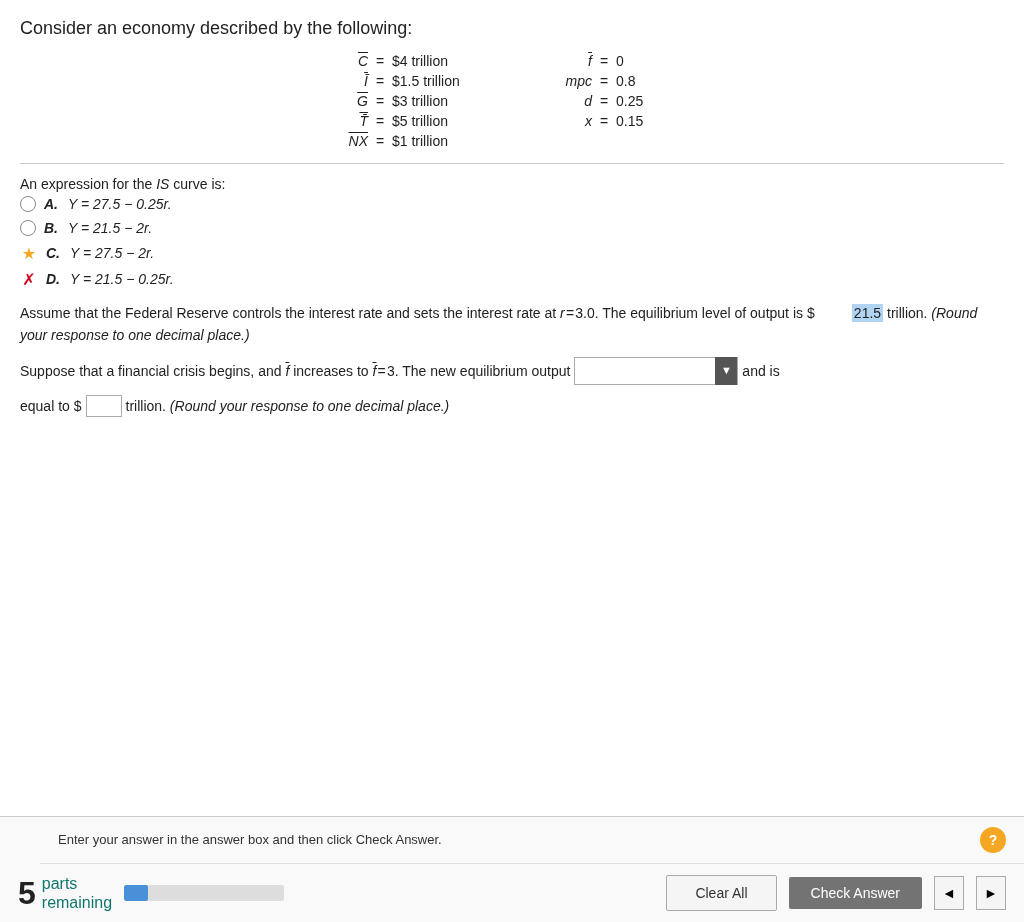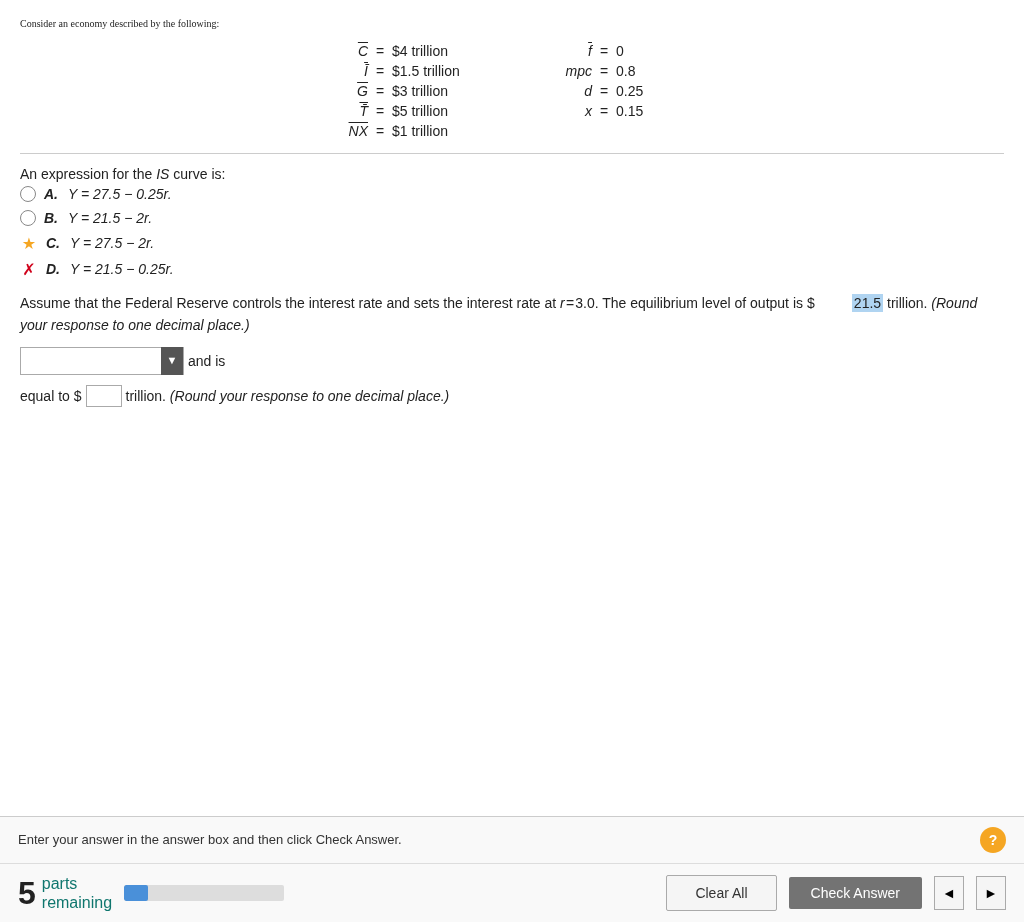--- a/index.html
+++ b/index.html
@@ -13,23 +13,22 @@
       display: flex;
       flex-direction: column;
     }
 
     .main-content {
       flex: 1;
       padding: 18px 20px 10px 20px;
     }
 
     .intro-text {
-      font-size: 10px;
+      font-size: 18px;
       margin-bottom: 14px;
-      font-family: Liberation Serif, serif;
     }
 
     .params-table {
       display: flex;
       justify-content: center;
       gap: 80px;
       margin-bottom: 14px;
     }
 
     .params-col {
@@ -197,20 +196,21 @@
     }
 
     .hint-row {
       display: flex;
       align-items: center;
       justify-content: space-between;
       padding: 10px 18px;
       font-size: 13px;
       color: #333;
       border-bottom: 1px solid #ddd;
+      margin-left: 40px;
     }
 
     .help-btn {
       width: 26px;
       height: 26px;
       border-radius: 50%;
       background: #f5a623;
       color: #fff;
       border: none;
       font-weight: bold;
@@ -386,20 +386,21 @@
       <span class="option-label">D.</span>
       <span class="option-text"><i>Y</i> = 21.5 − 0.25<i>r</i>.</span>
     </li>
   </ul>
 
   <p class="question-para">
     Assume that the Federal Reserve controls the interest rate and sets the interest rate at <i>r</i> = 3.0. The equilibrium level of output is $ <span class="highlighted">21.5</span> trillion. <span class="italic-note">(Round your response to one decimal place.)</span>
   </p>
 
   <p class="question-para" style="display:flex; flex-wrap:wrap; align-items:center; gap:4px;">
+    <span>Suppose that a financial crisis begins, and <span style="font-style:italic; text-decoration:overline;">f</span> increases to <span style="font-style:italic; text-decoration:overline;">f</span> = 3. The new equilibrium output</span>
     <span class="inline-select-wrapper">
       <select class="inline-select">
         <option value=""></option>
         <option value="decreases">decreases</option>
         <option value="increases">increases</option>
         <option value="stays">stays the same</option>
       </select>
       <span class="select-arrow">▼</span>
     </span>
     <span>and is</span>

